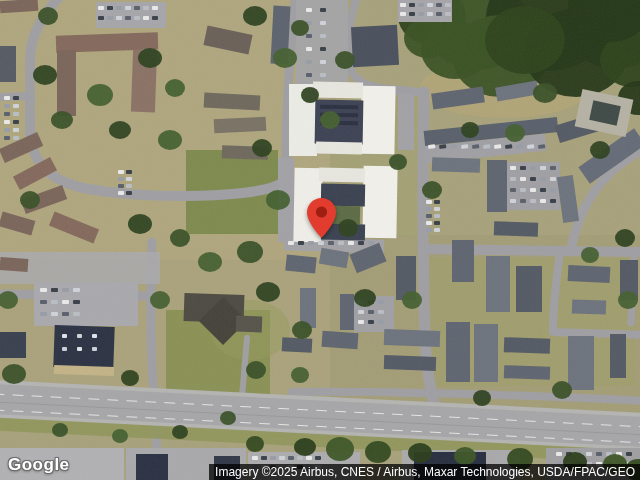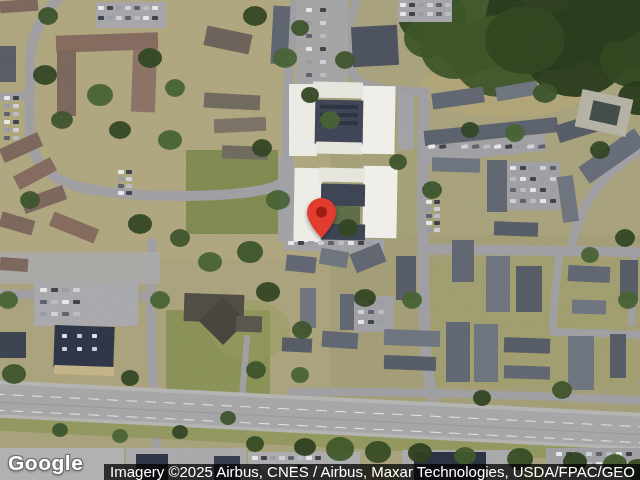--- a/index.html
+++ b/index.html
@@ -6,28 +6,28 @@
   .map-viewport{
     position:relative;width:640px;height:480px;overflow:hidden;
     background:#a7a17b;font-family:"Liberation Sans",sans-serif;
   }
   .scene-svg{position:absolute;left:0;top:0;display:block;}
   .grain-svg{position:absolute;left:0;top:0;opacity:.07;pointer-events:none;}
   .map-pin{position:absolute;filter:drop-shadow(0 2px 2px rgba(0,0,0,.38));}
   .map-pin svg{display:block;width:100%;height:100%;}
   .google-logo{
     position:absolute;left:8px;bottom:5px;
-    font-size:21px;font-weight:bold;letter-spacing:.5px;color:#ffffff;
+    font-size:17px;font-weight:bold;letter-spacing:.5px;color:#ffffff;
     text-shadow:-1px -1px 0 #6e6e6e, 1px -1px 0 #6e6e6e, -1px 1px 0 #6e6e6e,
                  1px 1px 0 #6e6e6e, 0 1px 3px rgba(40,40,40,.85);
     user-select:none;
   }
   .attribution-bar{
     position:absolute;right:0;bottom:0;height:16px;line-height:16px;
-    background:rgba(0,0,0,.75);color:#ffffff;font-size:15px;
+    background:rgba(0,0,0,.75);color:#ffffff;font-size:12px;
     padding:0 5px 0 6px;white-space:nowrap;
   }
 </style>
 </head>
 <body>
 
 <div class="map-viewport">
 
   <svg class="scene-svg" id="scene" width="640" height="480" viewBox="0 0 640 480">
       <rect x="0" y="0" width="640" height="480" fill="#a7a17b"></rect>

